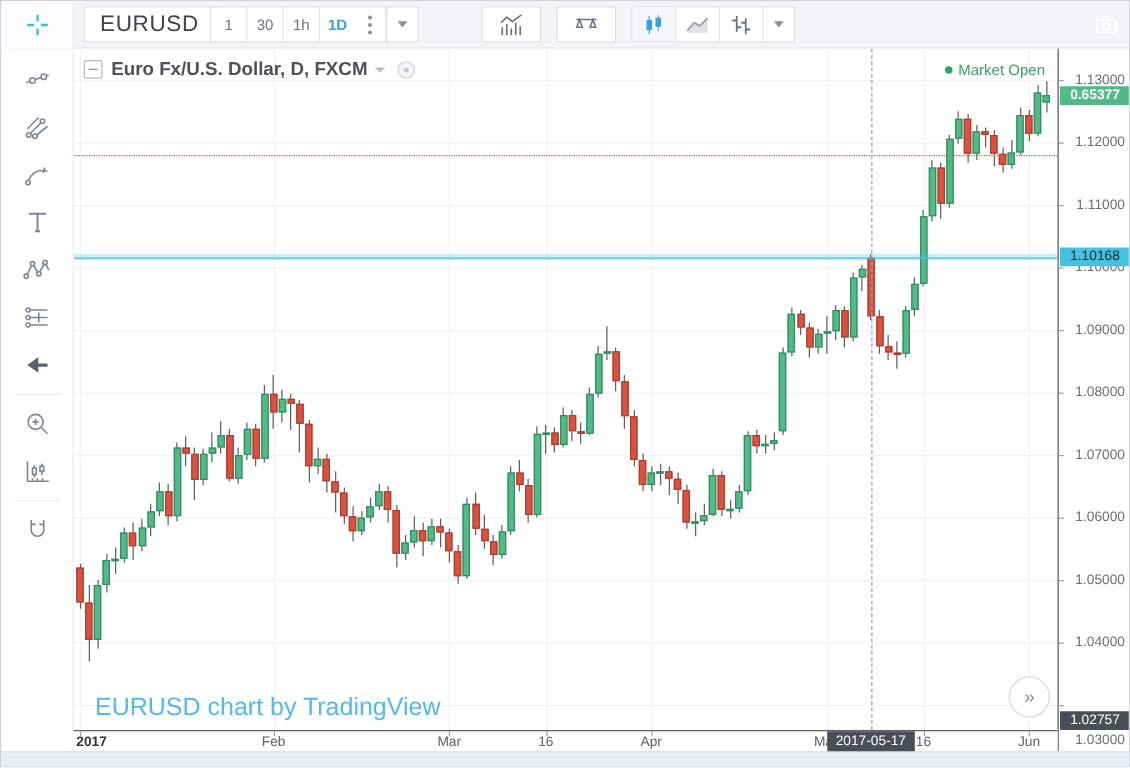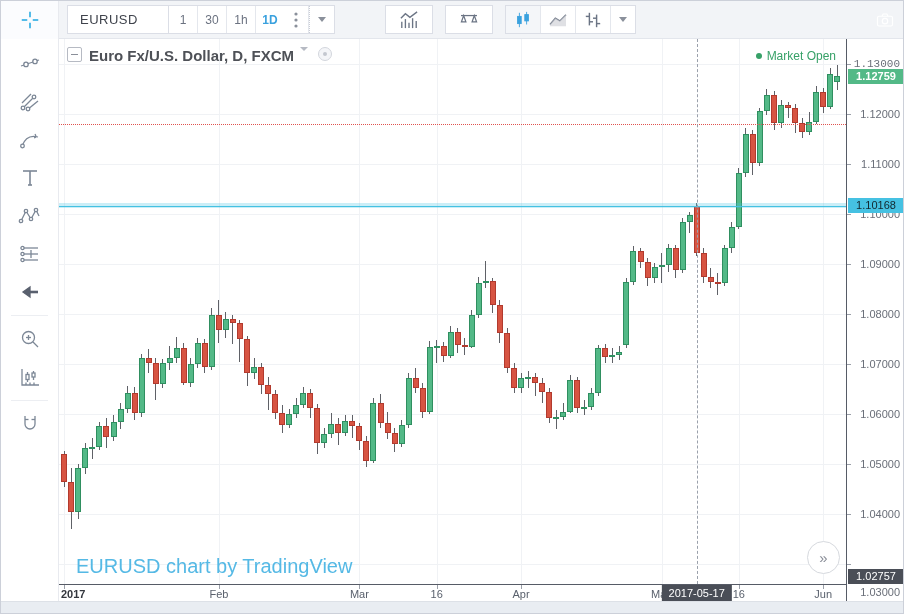--- a/index.html
+++ b/index.html
@@ -3,21 +3,21 @@
 <meta charset="utf-8">
 <style>
   html,body{margin:0;padding:0;background:#fff;font-family:"Liberation Sans",sans-serif;}
   .widget{position:relative;width:904px;height:614px;border:1px solid #ccd0d9;box-sizing:border-box;background:#fff;overflow:hidden;}
   
   .topbar{position:absolute;left:0;top:0;width:904px;height:38px;background:#f2f4f7;border-bottom:1px solid #e3e6ec;box-sizing:border-box;}
   .crosshair-cell{position:absolute;left:0;top:0;width:58px;height:38px;background:#fbfcfe;border-right:1px solid #e8eaef;display:flex;align-items:center;justify-content:center;box-sizing:border-box;}
   .tb-group{position:absolute;top:4px;height:29px;background:#fff;border:1px solid #dbdee6;display:flex;align-items:stretch;box-sizing:border-box;}
   .tb-cell{display:flex;align-items:center;justify-content:center;border-right:1px solid #e4e7ed;color:#6b7280;font-size:12px;cursor:pointer;}
   .tb-cell:last-child{border-right:none;}
-  .symbol-cell{width:95px;font-size:13px;color:#3f434c;letter-spacing:.5px;justify-content:flex-start;padding-left:12px;}
+  .symbol-cell{width:95px;font-size:18px;color:#3f434c;letter-spacing:.5px;justify-content:flex-start;padding-left:12px;}
   .iv{width:28px;}
   .iv.active{color:#3aa1de;font-weight:bold;}
   .kebab{width:24px;color:#8a909b;font-size:13px;letter-spacing:0;}
   .dotsep{width:0;border-right:1px dotted #c9cdd6;}
   .caret-cell{width:24px;}
   .caret{width:0;height:0;border-left:4px solid transparent;border-right:4px solid transparent;border-top:5px solid #8a909b;}
   .icon-btn{justify-content:center;}
   .chart-type-cell{width:34px;}
   .chart-type-cell.active{background:#f4f6f9;}
   .camera-btn{position:absolute;right:5px;top:4px;width:31px;height:29px;border-radius:3px;display:flex;align-items:center;justify-content:center;cursor:pointer;}
@@ -28,21 +28,21 @@
   
   .plot{position:absolute;left:58px;top:38px;width:787px;height:545px;background:#fff;overflow:hidden;}
   .hgrid{position:absolute;left:0;width:100%;height:1px;background:#f0f2f5;}
   .vgrid{position:absolute;top:0;width:1px;height:100%;background:#f0f2f5;}
   .wick{position:absolute;width:1px;}
   .body{position:absolute;box-sizing:border-box;}
   .dotted-line{position:absolute;left:0;width:100%;height:0;border-top:1px dotted #e0524e;z-index:4;}
   .alert-band{position:absolute;left:0;width:100%;z-index:4;}
   .alert-line{position:absolute;left:0;width:100%;height:1px;z-index:4;}
   .crosshair-v{position:absolute;top:0;height:100%;width:0;border-left:1px dashed #9aa0ab;z-index:5;}
-  .legend{position:absolute;left:8px;top:8px;display:flex;align-items:flex-start;z-index:6;white-space:nowrap;}
+  .legend{position:absolute;left:8px;top:8px;display:flex;align-items:center;z-index:6;white-space:nowrap;}
   .collapse-box{width:13px;height:13px;border:1px solid #b6bac3;border-radius:2px;position:relative;margin-right:7px;}
   .collapse-box:after{content:"";position:absolute;left:3px;right:3px;top:6px;height:1px;background:#8a8f99;}
   .legend-title{font-size:15px;font-weight:bold;color:#4e5157;margin-right:6px;}
   .legend-caret{width:0;height:0;border-left:4px solid transparent;border-right:4px solid transparent;border-top:4px solid #b6bac3;margin-right:10px;}
   .eye-ico{width:12px;height:12px;border:1px solid #d3d6dd;border-radius:50%;position:relative;margin-right:10px;background:#f4f5f8;}
   .eye-ico:after{content:"";position:absolute;left:4px;top:4px;width:4px;height:4px;border-radius:50%;background:#c3c7cf;}
   .ohlc{font-size:12px;color:#9c3a34;}
   .ohlc b{font-weight:normal;color:#80575a;margin:0 3px 0 8px;}
   .market-status{position:absolute;right:10px;top:10px;font-size:12px;color:#37a168;z-index:6;}
   .market-status .dot{display:inline-block;width:6px;height:6px;border-radius:50%;background:#37a168;margin-right:5px;vertical-align:1px;}
@@ -541,42 +541,42 @@
       <div class="wick" style="left:777.7px;top:26.0px;height:25.0px;background:#5f6167;z-index:3;"></div>
       <div class="body" style="left:775.2px;top:37.0px;width:6px;height:5.5px;background:#53b987;border:1px solid #2f8f60;z-index:3;"></div>
       <div class="dotted-line" style="top:85.0px;border-top-color:#e0524e;"></div>
       <div class="alert-band" style="top:164.1px;height:5px;background:rgba(69,193,226,0.28);"></div>
       <div class="alert-line" style="top:166.6px;background:#45c1e2;"></div>
       <div class="crosshair-v" style="left:637.7px;"></div>
     </div>
 
   <div class="paxis" id="paxis">
       <div class="pa-dash" style="top:25.0px;"></div>
-      <div class="pa-label" style="top:19.0px;font-family:Liberation Mono, monospace;">1.13000</div>
+      <div class="pa-label" style="top:19.0px;">1.13000</div>
       <div class="pa-dash" style="top:75.0px;"></div>
       <div class="pa-label" style="top:69.0px;">1.12000</div>
       <div class="pa-dash" style="top:125.0px;"></div>
       <div class="pa-label" style="top:119.0px;">1.11000</div>
       <div class="pa-dash" style="top:175.0px;"></div>
       <div class="pa-label" style="top:169.0px;">1.10000</div>
       <div class="pa-dash" style="top:225.0px;"></div>
       <div class="pa-label" style="top:219.0px;">1.09000</div>
       <div class="pa-dash" style="top:275.0px;"></div>
       <div class="pa-label" style="top:269.0px;">1.08000</div>
       <div class="pa-dash" style="top:325.0px;"></div>
       <div class="pa-label" style="top:319.0px;">1.07000</div>
       <div class="pa-dash" style="top:375.0px;"></div>
       <div class="pa-label" style="top:369.0px;">1.06000</div>
       <div class="pa-dash" style="top:425.0px;"></div>
       <div class="pa-label" style="top:419.0px;">1.05000</div>
       <div class="pa-dash" style="top:475.0px;"></div>
       <div class="pa-label" style="top:469.0px;">1.04000</div>
       <div class="pa-dash" style="top:525.0px;"></div>
       <div class="pa-label" style="top:519.0px;margin-top:28px;">1.03000</div>
-      <div class="pa-badge" style="top:29.5px;background:#53b987;color:#fff;font-weight:bold;">1.12759</div>
+      <div class="pa-badge" style="top:29.5px;background:#53b987;color:#fff;font-weight:bold;">0.65377</div>
       <div class="pa-badge" style="top:159.1px;background:#45c1e2;color:#13272e;">1.10168</div>
       <div class="pa-badge" style="top:529.5px;background:#4a4e57;color:#fff;">1.02757</div>
     </div>
 
   <div class="taxis" id="taxis">
       <div class="ta-tick" style="left:5.3px;"></div>
       <div class="ta-label strong" style="left:2px;">2017</div>
       <div class="ta-tick" style="left:159.9px;"></div>
       <div class="ta-label" style="left:159.9px;">Feb</div>
       <div class="ta-tick" style="left:300.4px;"></div>

